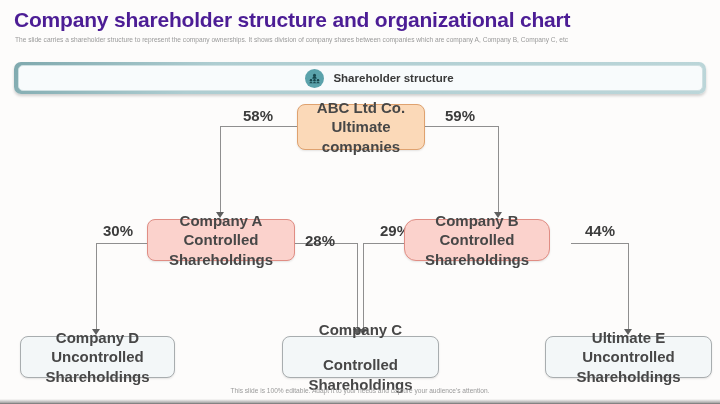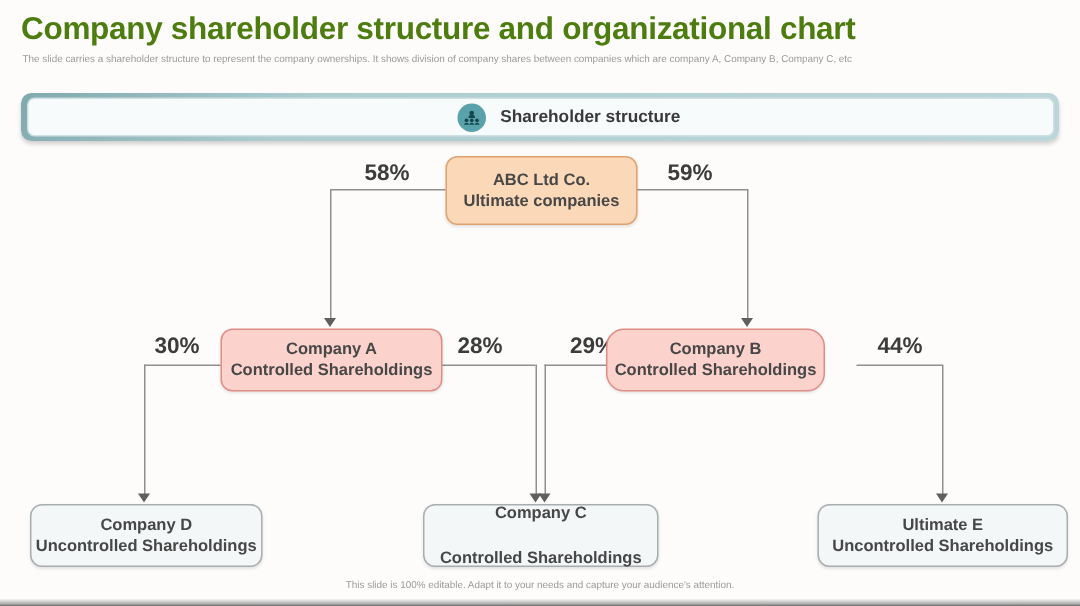--- a/index.html
+++ b/index.html
@@ -1,34 +1,34 @@
 <!DOCTYPE html>
 <html><head>
 <meta charset="utf-8">
 <style>
   html,body{margin:0;padding:0;background:#e8e8e8;font-family:"Liberation Sans",sans-serif;}
   .slide{position:relative;width:720px;height:404px;background:#fdfcfb;overflow:hidden;margin:0 auto;}
 
   
-  .title{position:absolute;left:14px;top:8px;width:690px;font-size:21px;font-weight:700;color:#4d7c0f;letter-spacing:-0.2px;}
+  .title{position:absolute;left:14px;top:8px;width:690px;font-size:21px;font-weight:700;color:#4c1d95;letter-spacing:-0.2px;}
   .subtitle{position:absolute;left:15px;top:36px;width:600px;font-size:6.6px;color:#9a9a9a;}
 
   
   .banner{position:absolute;left:14px;top:62px;width:692px;height:32px;border-radius:7px;
           background:linear-gradient(135deg,#7fa9ae 0%,#aecdd1 28%,#bcd6d9 100%);
           box-shadow:0 2px 3px rgba(0,0,0,0.18);}
   .banner-inner{position:absolute;left:4px;top:3px;right:3px;bottom:3px;border-radius:5px;
           background:#f8fbfc;border:1px solid #cfe0e2;display:flex;align-items:center;justify-content:center;gap:9px;padding-left:38px;}
   .banner-icon{width:19px;height:19px;border-radius:50%;background:#5aa2ab;display:flex;align-items:center;justify-content:center;flex:0 0 auto;}
   .banner-label{font-size:11.5px;font-weight:700;color:#3a3a3a;}
 
   
   .node{position:absolute;border-radius:8px;display:flex;flex-direction:column;align-items:center;justify-content:center;
         text-align:center;font-weight:700;color:#474747;line-height:1.3;box-shadow:0 1px 2px rgba(0,0,0,0.10);}
-  .node .l1,.node .l2{font-size:11px;}
+  .node .l1,.node .l2{font-size:15px;}
   .node-orange{background:#fbd9b8;border:1.5px solid #dfa26f;}
   .node-pink{background:#fbd2cc;border:1.5px solid #e08d84;}
   .node-gray{background:#f3f7f8;border:1.5px solid #a8adaf;align-items:center;}
 
   .n-abc{left:297px;top:104px;width:126px;height:44px;}
   .n-a{left:147px;top:219px;width:146px;height:40px;}
   .n-b{left:404px;top:219px;width:144px;height:40px;border-radius:12px;}
   .n-d{left:20px;top:336px;width:153px;height:40px;}
   .n-c{left:282px;top:336px;width:155px;height:40px;gap:16px;}
   .n-e{left:545px;top:336px;width:165px;height:40px;}
@@ -91,21 +91,21 @@
   <div class="vline" style="left:363px;top:243px;height:87px;"></div>
   <div class="arrow-down" style="left:359px;top:329px;"></div>
 
   <div class="hline" style="left:571px;top:243px;width:57px;"></div>
   <div class="vline" style="left:628px;top:243px;height:87px;"></div>
   <div class="arrow-down" style="left:624px;top:329px;"></div>
 
   <div class="pct" style="left:236px;top:107px;">58%</div>
   <div class="pct" style="left:438px;top:107px;">59%</div>
   <div class="pct" style="left:96px;top:222px;">30%</div>
-  <div class="pct" style="left:298px;top:222px;">28%</div>
+  <div class="pct" style="left:298px;top:232px;">28%</div>
   <div class="pct" style="left:373px;top:222px;">29%</div>
   <div class="pct" style="left:578px;top:222px;">44%</div>
 
   <div class="node node-orange n-abc">
     <span class="l1">ABC Ltd Co.</span>
     <span class="l2">Ultimate companies</span>
   </div>
 
   <div class="node node-pink n-a">
     <span class="l1">Company A</span>

